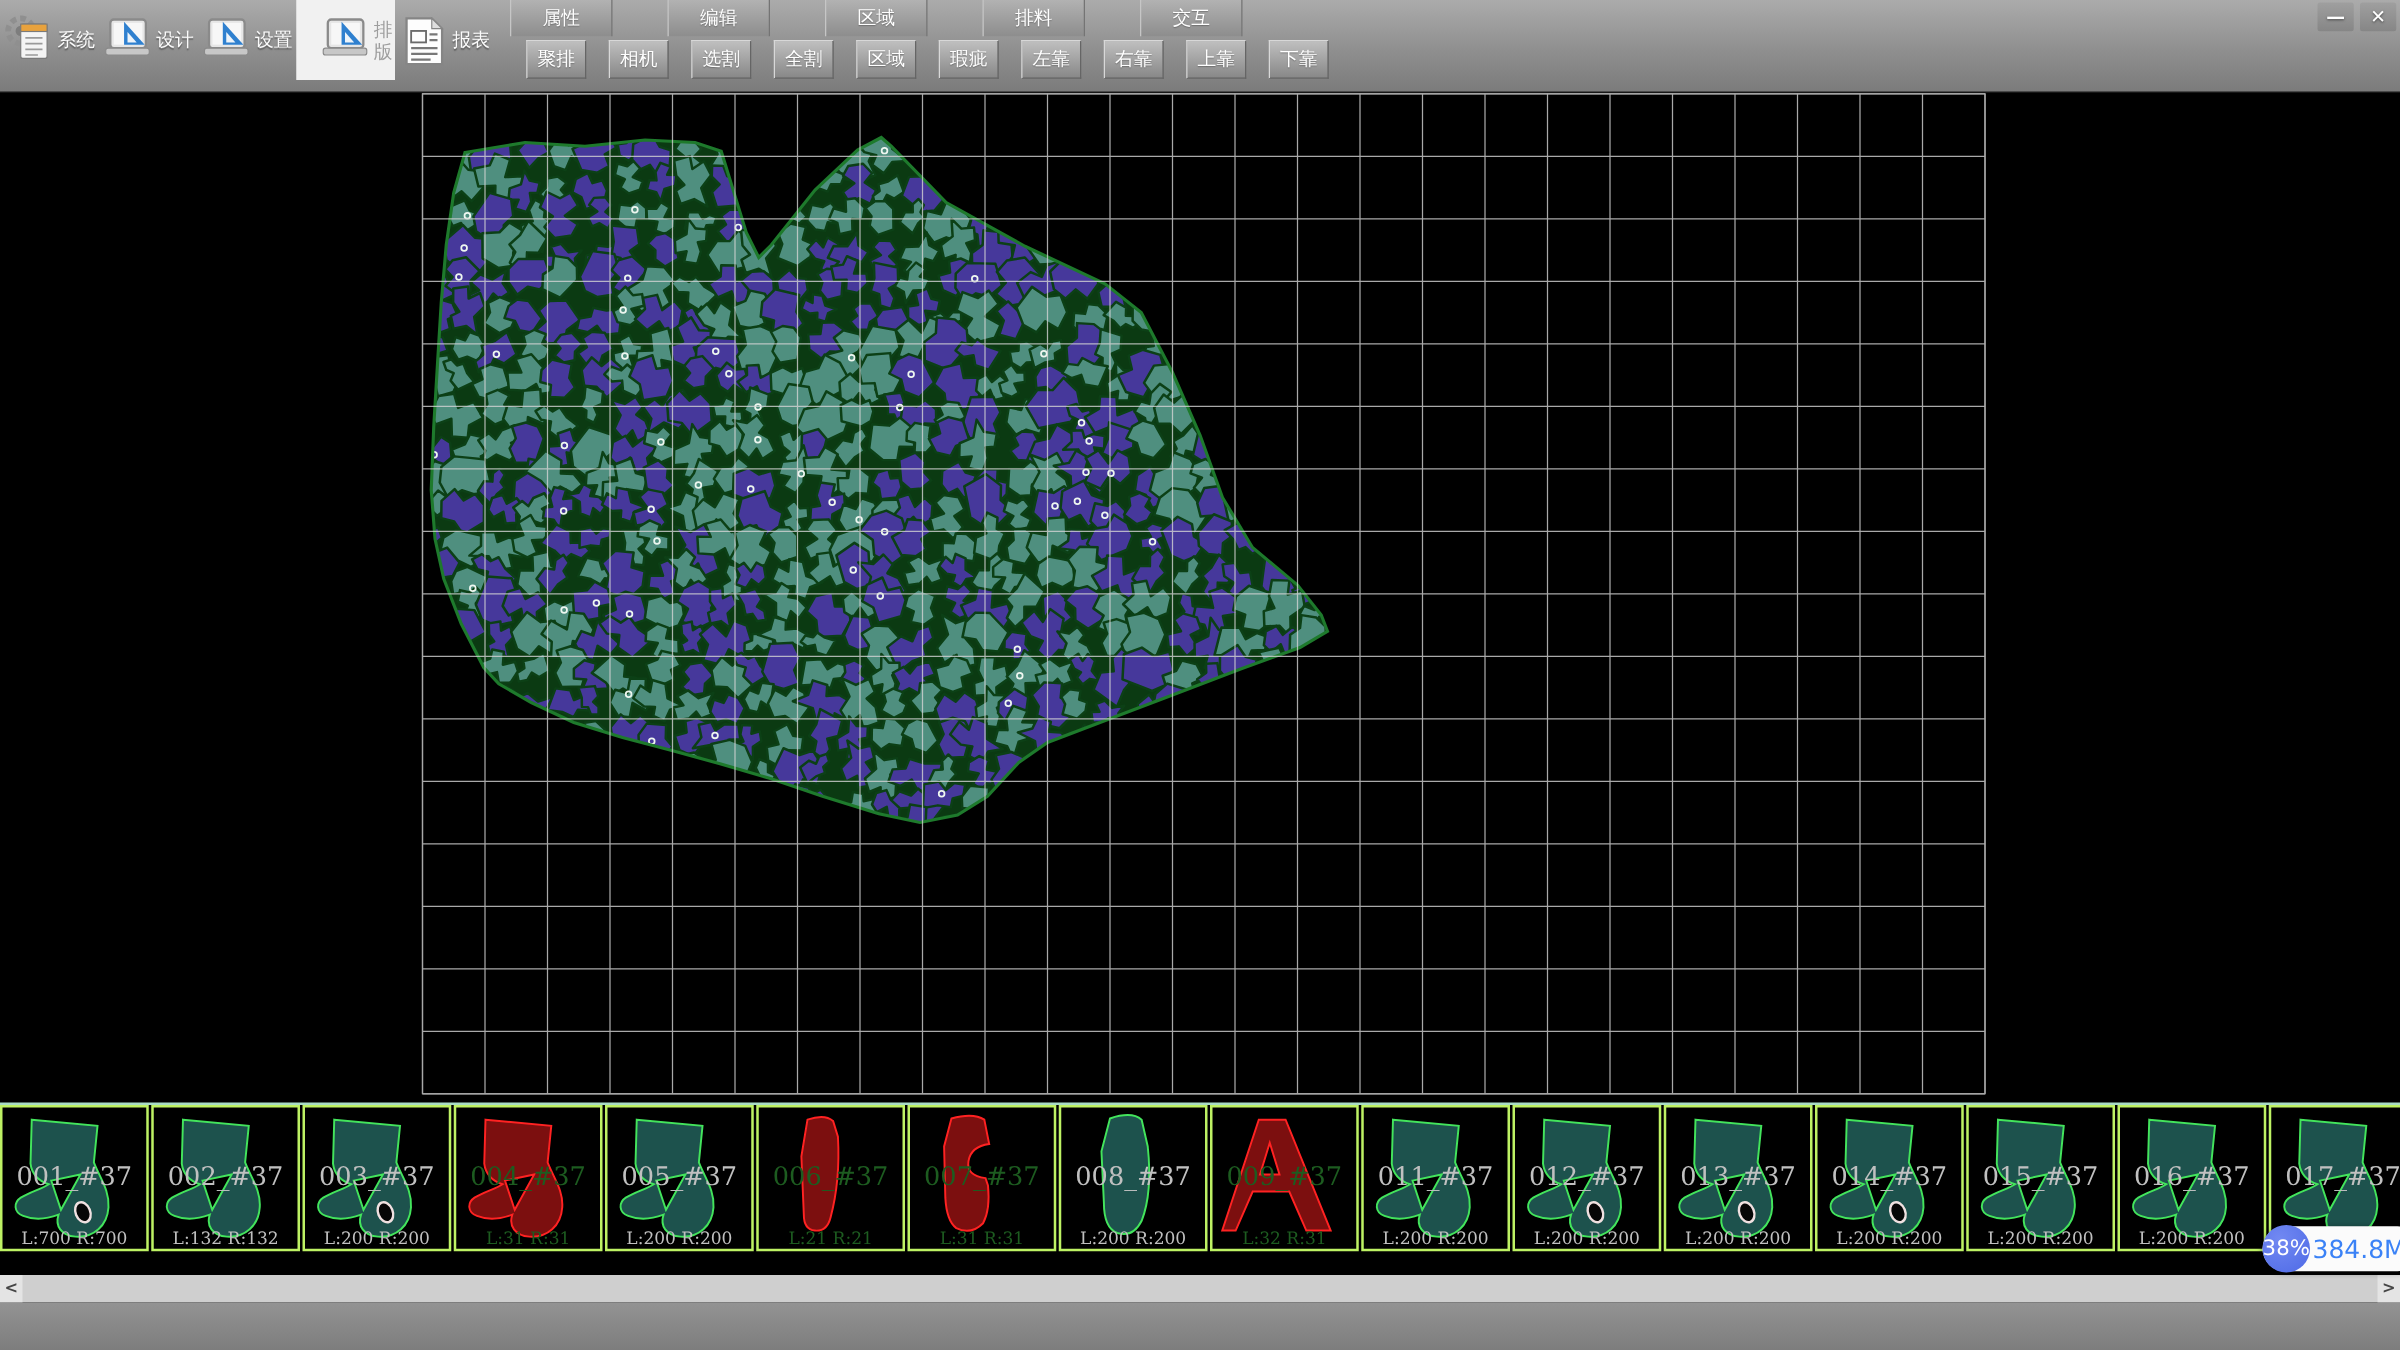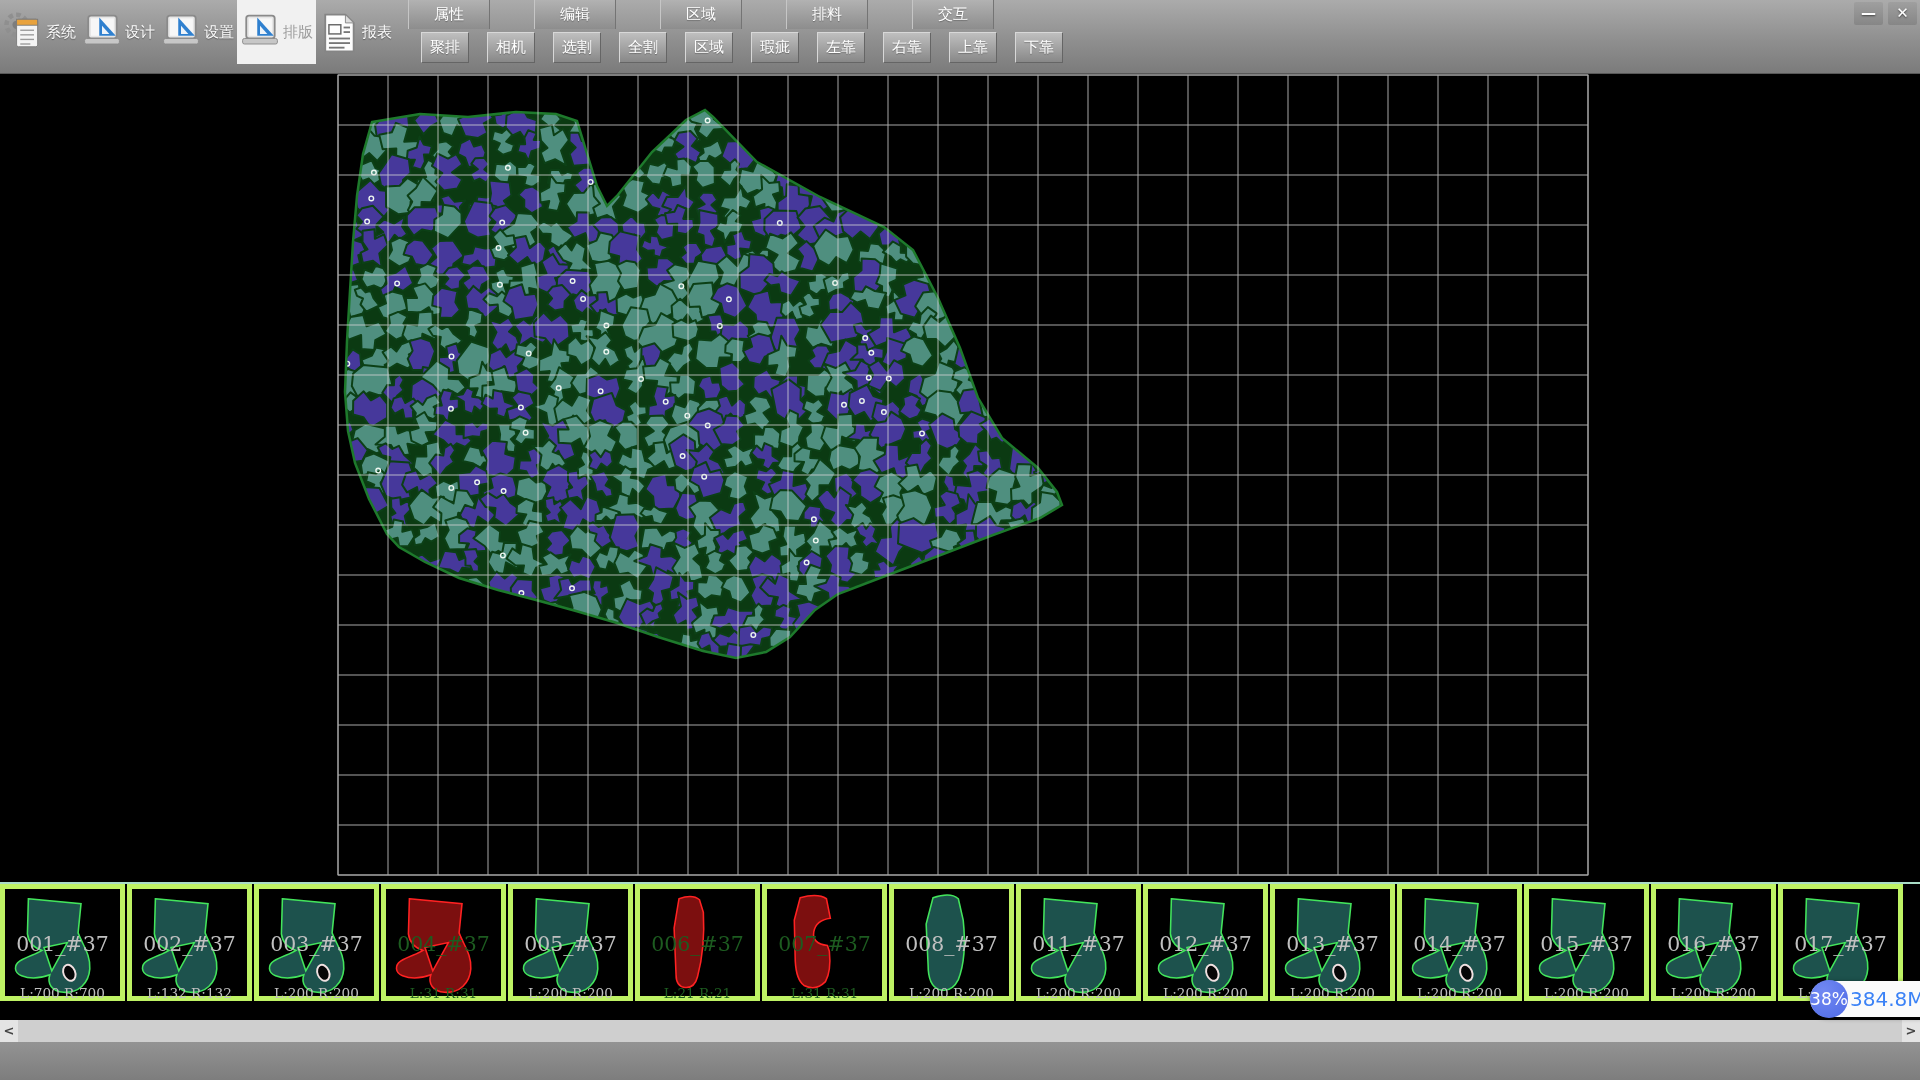--- a/index.html
+++ b/index.html
@@ -6,21 +6,21 @@
   body{width:1920px;height:1080px;background:#000;overflow:hidden;position:relative;
        font-family:"DejaVu Sans","Liberation Sans",sans-serif;}
 
   
   .titlebar{position:absolute;top:0;left:0;width:1920px;height:74px;
     background:linear-gradient(180deg,#ababab 0%,#8f8f8f 55%,#7b7b7b 100%);
     border-bottom:1px solid #585858;box-sizing:border-box;}
   .tab-bar{position:absolute;left:0;top:0;height:64px;display:flex;}
   .tab{width:79px;height:64px;display:flex;flex-direction:row;align-items:center;
     padding-top:1px;box-sizing:border-box;cursor:default;}
-  .tab.active{background:#f1f1f1;}
+  .tab.active{background:#f1f1f1;padding-left:16px;}
   .tab-icon{width:46px;height:44px;}
   .tab-icon svg{width:46px;height:44px;display:block;}
   .tab-label{font-size:15px;color:#fbfbfb;text-shadow:0 1px 1px rgba(0,0,0,.35);line-height:17px;}
   .tab.active .tab-label{color:#9d9d9d;text-shadow:none;}
 
   .menu-bar{position:absolute;left:408px;top:0;height:29px;display:flex;gap:44px;}
   .menu-item{width:82px;height:29px;line-height:29px;text-align:center;color:#fff;font-size:15px;
     background:linear-gradient(180deg,#b2b2b2,#8d8d8d);
     border-left:1px solid #c6c6c6;border-right:1px solid #747474;box-sizing:border-box;
     text-shadow:0 1px 1px rgba(0,0,0,.3);cursor:default;}
@@ -37,21 +37,21 @@
     background:linear-gradient(180deg,#9f9f9f,#868686);border-radius:2px;cursor:default;}
 
   
   .canvas-area{position:absolute;top:74px;left:0;width:1920px;height:808px;background:#000;}
   .canvas-area svg{display:block;}
 
   
   .strip-border{position:absolute;top:882px;left:0;width:1920px;height:2px;background:#a9dcc6;}
   .thumb-strip{position:absolute;top:884px;left:0;width:1920px;height:120px;background:#000;
     display:flex;overflow:hidden;}
-  .thumb-cell{flex:0 0 117px;height:117px;border:5px solid #bef264;margin-right:2px;
+  .thumb-cell{flex:0 0 117px;height:117px;border:2px solid #bef264;margin-right:2px;
     background:#000;box-sizing:border-box;}
   .thumb-cell svg{display:block;}
 
   
   .badge{position:absolute;left:1810px;top:981px;height:36px;display:flex;align-items:center;
     background:#fbfbfb;border-radius:19px;box-shadow:0 1px 5px rgba(0,0,0,.45);
     padding-right:11px;z-index:6;}
   .badge-circle{width:38px;height:38px;border-radius:50%;flex:0 0 38px;
     background:radial-gradient(circle at 35% 30%,#7289f2,#4e6ae6);
     color:#fff;font-size:17px;display:flex;align-items:center;justify-content:center;}
@@ -991,20 +991,27 @@
     </div>
     <div class="thumb-cell">
       <svg width="115" height="115" viewBox="0 0 118 118">
         <path d="M40,9 Q58,3 66,10 L71,32 Q75,70 66,93 Q59,107 46,103 Q35,99 35,78 L33,36 Z" fill="#1d524d" stroke="#43e45c" stroke-width="1.6" fill-rule="evenodd"></path>
         <text x="59" y="64" text-anchor="middle" font-size="21" font-family="DejaVu Serif, Liberation Serif, serif" fill="#c0c0c0">008_#37</text>
         <text x="59" y="112" text-anchor="middle" font-size="14" font-family="DejaVu Serif, Liberation Serif, serif" fill="#c0c0c0">L:200 R:200</text>
       </svg>
     </div>
     <div class="thumb-cell">
       <svg width="115" height="115" viewBox="0 0 118 118">
+        <path d="M8,101 L38,10 L60,10 L97,101 L77,101 L63,69 L33,69 L19,101 Z M39,55 L55,55 L47,29 Z" fill="#7c0f0f" stroke="#ff2222" stroke-width="1.6" fill-rule="evenodd"></path>
+        <text x="59" y="64" text-anchor="middle" font-size="21" font-family="DejaVu Serif, Liberation Serif, serif" fill="#1d5c20">009_#37</text>
+        <text x="59" y="112" text-anchor="middle" font-size="14" font-family="DejaVu Serif, Liberation Serif, serif" fill="#1d5c20">L:32 R:31</text>
+      </svg>
+    </div>
+    <div class="thumb-cell">
+      <svg width="115" height="115" viewBox="0 0 118 118">
         <path d="M24,10 L78,15 L75,45 C80,58 88,68 87,82 C86,97 75,107 60,106 C48,105 43,97 46,88 C38,91 27,93 17,89 C9,86 9,78 15,74 C23,69 32,67 38,63 C29,60 24,54 23,46 Z M40,60 L64,55 L48,84 Z" fill="#1d524d" stroke="#43e45c" stroke-width="1.6" fill-rule="evenodd"></path>
         <text x="59" y="64" text-anchor="middle" font-size="21" font-family="DejaVu Serif, Liberation Serif, serif" fill="#c0c0c0">011_#37</text>
         <text x="59" y="112" text-anchor="middle" font-size="14" font-family="DejaVu Serif, Liberation Serif, serif" fill="#c0c0c0">L:200 R:200</text>
       </svg>
     </div>
     <div class="thumb-cell">
       <svg width="115" height="115" viewBox="0 0 118 118">
         <path d="M24,10 L78,15 L75,45 C80,58 88,68 87,82 C86,97 75,107 60,106 C48,105 43,97 46,88 C38,91 27,93 17,89 C9,86 9,78 15,74 C23,69 32,67 38,63 C29,60 24,54 23,46 Z M40,60 L64,55 L48,84 Z" fill="#1d524d" stroke="#43e45c" stroke-width="1.6" fill-rule="evenodd"></path>
         <ellipse cx="66" cy="86" rx="6" ry="8.5" transform="rotate(-22 66 86)" fill="#060606" stroke="#efe0e0" stroke-width="2"></ellipse>
         <text x="59" y="64" text-anchor="middle" font-size="21" font-family="DejaVu Serif, Liberation Serif, serif" fill="#c0c0c0">012_#37</text>

